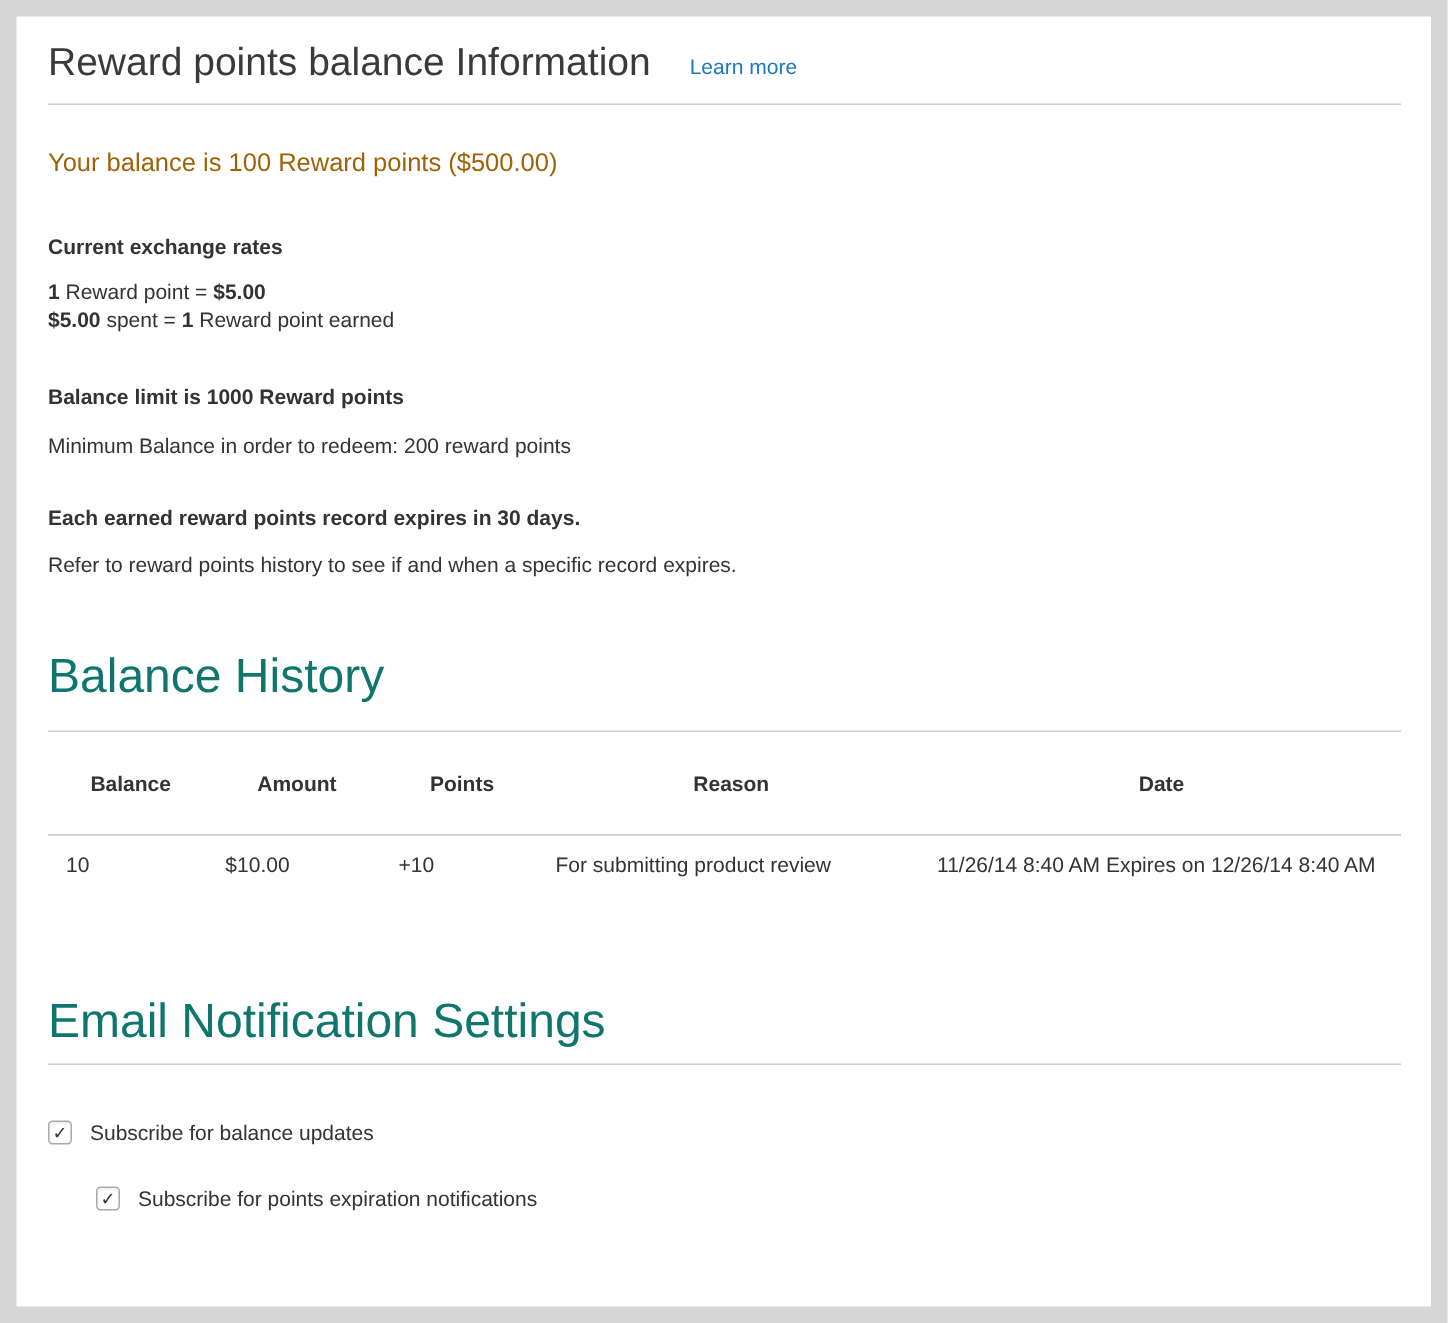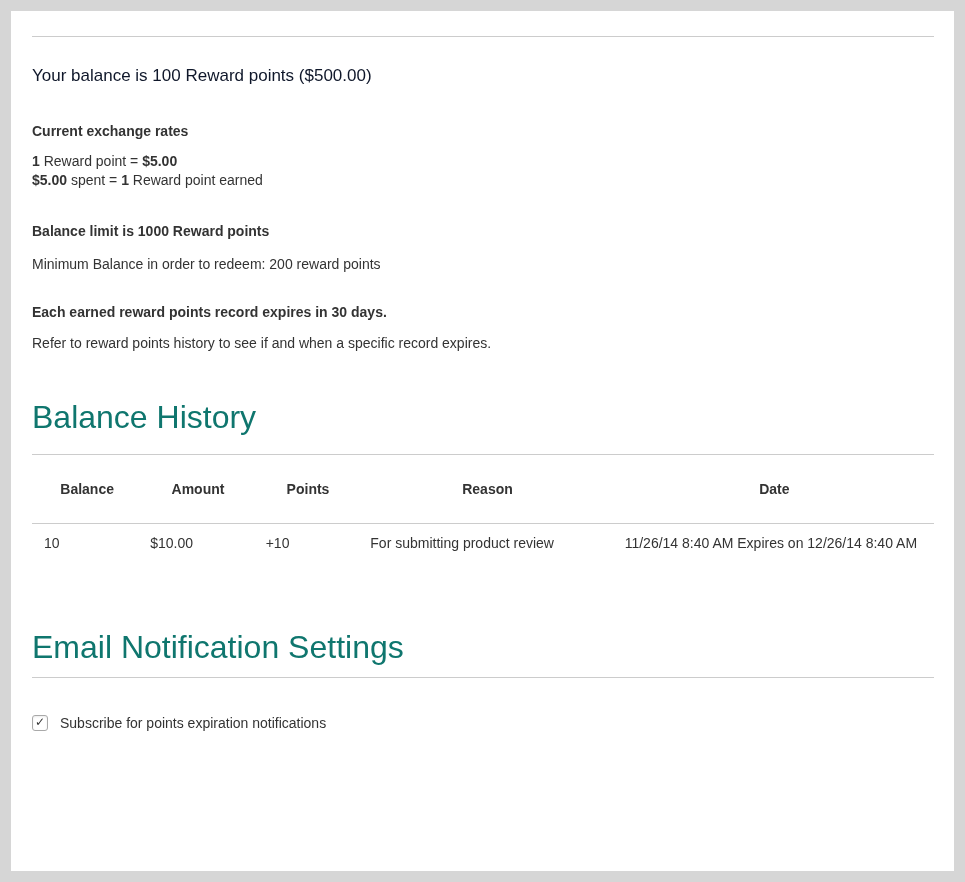--- a/index.html
+++ b/index.html
@@ -35,21 +35,21 @@
     position: relative;
     top: 3px;
     cursor: pointer;
   }
   .divider {
     border: none;
     border-top: 1px solid #ccc;
     margin: 11px 0 0 0;
   }
   
-  .balance-line { margin-top: 29px; font-size: 17px; color: #0f172a; }
+  .balance-line { margin-top: 29px; font-size: 17px; color: #a16207; }
   .exchange-heading { margin-top: 37px; font-weight: bold; }
   .exchange-rates { margin-top: 13px; line-height: 19px; }
   .limit-max { margin-top: 33px; font-weight: bold; }
   .limit-min { margin-top: 17px; }
   .expiry-bold { margin-top: 32px; font-weight: bold; }
   .expiry-note { margin-top: 15px; }
   strong { font-weight: bold; }
   
   h2 {
     margin: 0;
@@ -122,20 +122,24 @@
     font-weight: bold;
     padding: 7px 17px 8px 17px;
     cursor: pointer;
   }
 </style>
 </head>
 <body>
 
 <div class="card">
 
+  <div class="title-row">
+    <h1>Reward points balance Information</h1>
+    <a class="learn-more" href="#">Learn more</a>
+  </div>
   <hr class="divider">
 
   <div class="balance-line">Your balance is 100 Reward points ($500.00)</div>
 
   <div class="exchange-heading">Current exchange rates</div>
   <div class="exchange-rates">
     <div><strong>1</strong><span> Reward point = </span><strong>$5.00</strong></div>
     <div><strong>$5.00</strong><span> spent = </span><strong>1</strong><span> Reward point earned</span></div>
   </div>
 
@@ -167,18 +171,22 @@
         </tr>
       </tbody>
   </table>
 
   <h2 class="email-heading">Email Notification Settings</h2>
   <hr class="divider email-divider">
 
   <div class="options-wrap">
       <div class="option">
         <span class="checkbox checked" role="checkbox" aria-checked="true"></span>
+        <span class="option-label">Subscribe for balance updates</span>
+      </div>
+      <div class="option">
+        <span class="checkbox checked" role="checkbox" aria-checked="true"></span>
         <span class="option-label">Subscribe for points expiration notifications</span>
       </div>
     </div>
 
 
 </div>
 
 </body></html>

